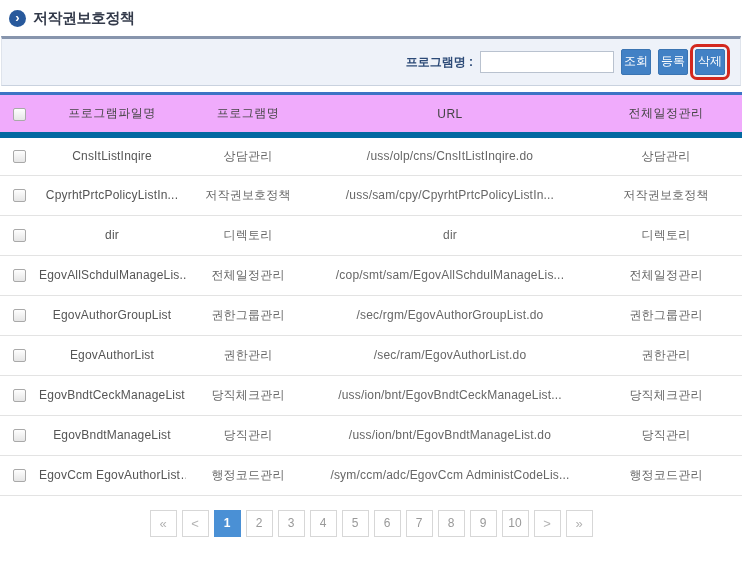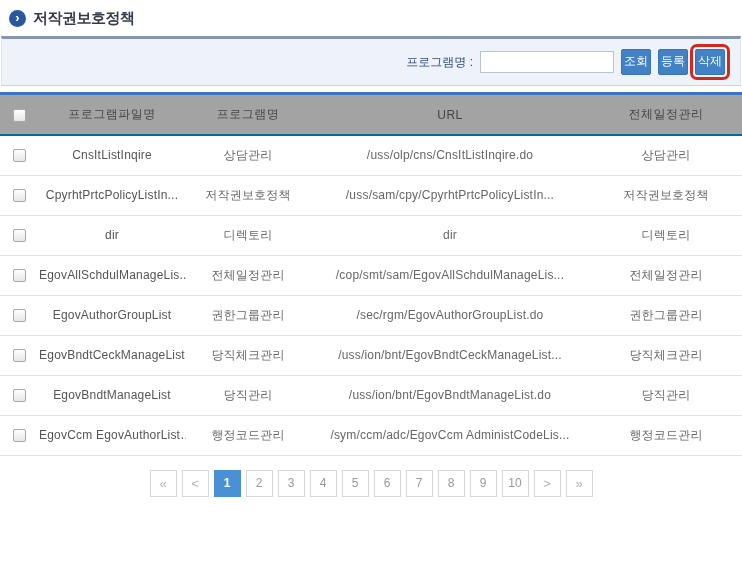--- a/index.html
+++ b/index.html
@@ -19,36 +19,36 @@
     display:flex;align-items:center;justify-content:center;
     font-size:13px;font-weight:bold;line-height:1;padding-bottom:2px;
   }
   .page-title{margin:0;font-size:15px;font-weight:bold;color:#333a4a;letter-spacing:-0.5px;}
   .search-panel{
     margin:2px 1px 0 1px;height:50px;background:var(--panel-bg);
     border-top:3px solid var(--panel-top);
     border-bottom:1px solid #c9d2df;border-left:1px solid #dfe4ec;border-right:1px solid #dfe4ec;
     display:flex;align-items:center;justify-content:flex-end;gap:7px;padding-right:15px;
   }
-  .search-label{font-size:12px;font-weight:normal;color:#2c4a77;}
+  .search-label{font-size:12px;font-weight:bold;color:#2c4a77;}
   .search-input{
     width:134px;height:22px;border:1px solid #b9c2cf;font-size:12px;padding:0 4px;
     font-family:inherit;background:#fff;
   }
   .btn{
     background:var(--accent);color:#fff;border:1px solid var(--accent-border);
     border-radius:2px;font-size:12px;padding:5px 2px;cursor:pointer;font-family:inherit;
     line-height:1.1;
   }
   .annotated{outline:3px solid var(--annotation);outline-offset:2px;font-family:Liberation Serif, serif;}
   .blue-line{height:3px;background:var(--table-line);margin-top:6px;}
   table{width:100%;border-collapse:collapse;table-layout:fixed;font-size:12px;}
   thead th{
-    background:#a3a3a3;height:40px;font-weight:normal;color:#444;
-    border-bottom:2px solid #0369a1;text-align:center;letter-spacing:0.5px;
+    background:#f0abfc;height:40px;font-weight:normal;color:#444;
+    border-bottom:6px solid #0369a1;text-align:center;letter-spacing:0.5px;
   }
   tbody td{
     height:40px;border-bottom:1px solid #e3e3e3;text-align:center;color:#666;
     overflow:hidden;white-space:nowrap;letter-spacing:0.2px;
   }
   td.cell-file{color:#555;}
   input[type=checkbox]{
     appearance:none;-webkit-appearance:none;width:13px;height:13px;margin:0;
     border:1px solid #a9a9a9;border-radius:2px;
     background:linear-gradient(#fefefe,#e6e6e6);
@@ -149,20 +149,29 @@
       </td>
       <td class="cell-file">EgovAuthorGroupList</td>
       <td>권한그룹관리</td>
       <td>/sec/rgm/EgovAuthorGroupList.do</td>
       <td>권한그룹관리</td>
     </tr>
         <tr>
       <td>
         <input type="checkbox" class="row-cb" style="">
       </td>
+      <td class="cell-file">EgovAuthorList</td>
+      <td>권한관리</td>
+      <td>/sec/ram/EgovAuthorList.do</td>
+      <td>권한관리</td>
+    </tr>
+        <tr>
+      <td>
+        <input type="checkbox" class="row-cb" style="">
+      </td>
       <td class="cell-file">EgovBndtCeckManageList</td>
       <td>당직체크관리</td>
       <td>/uss/ion/bnt/EgovBndtCeckManageList...</td>
       <td>당직체크관리</td>
     </tr>
         <tr>
       <td>
         <input type="checkbox" class="row-cb" style="">
       </td>
       <td class="cell-file">EgovBndtManageList</td>

